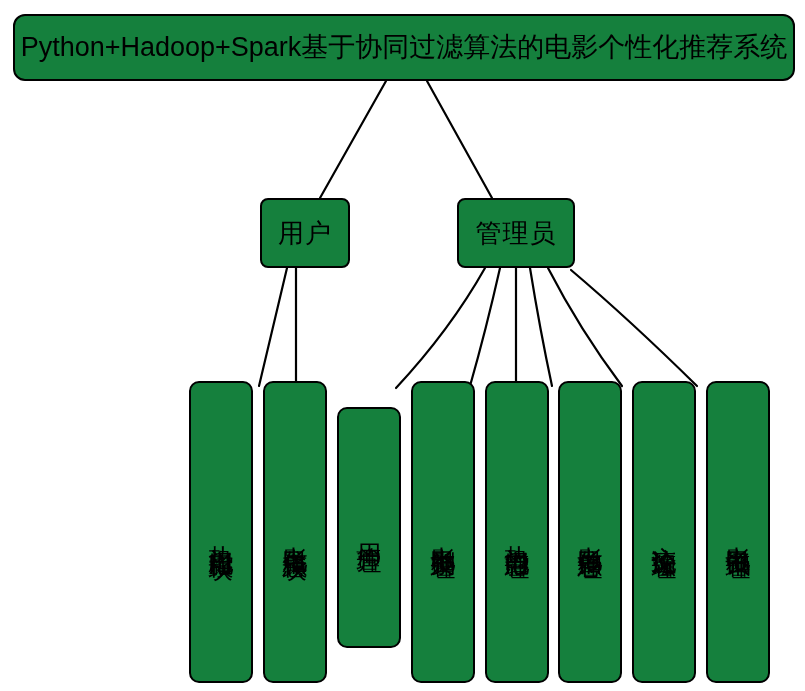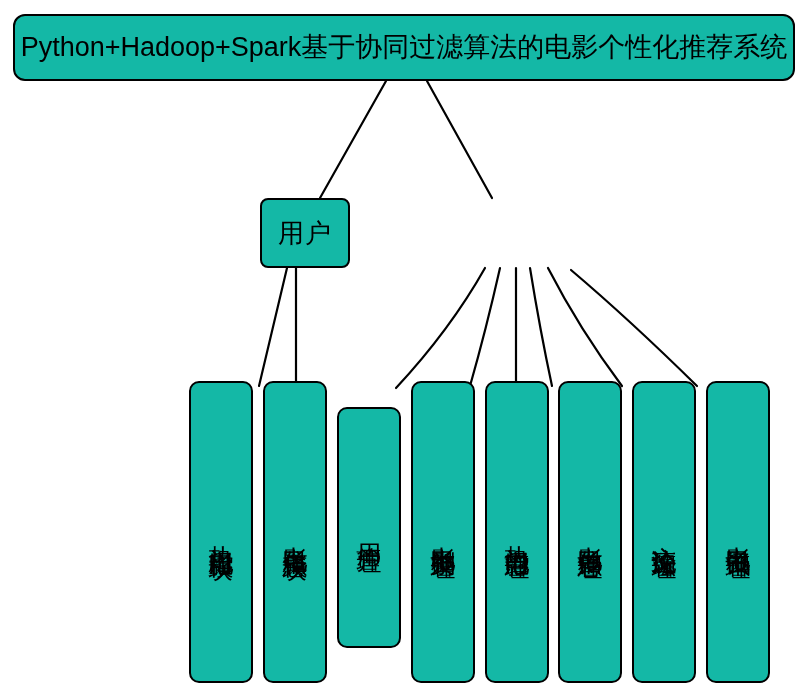--- a/index.html
+++ b/index.html
@@ -19,21 +19,21 @@
     position: absolute;
     left: 0;
     top: 0;
     width: 805px;
     height: 691px;
     pointer-events: none;
   }
   .node {
     position: absolute;
     box-sizing: border-box;
-    background: #14b8a6;
+    background: #15803d;
     border: 2px solid #000000;
     display: flex;
     align-items: center;
     justify-content: center;
     text-align: right;
     color: #000000;
   }
   .node-root {
     border-radius: 12px;
     font-size: 27px;
@@ -92,20 +92,23 @@
   <div class="node node-root" style="left:13px; top:14px; width:782px; height:67px;">
     <span>
       <span class="latin">Python+Hadoop+Spark</span><span class="han">基于协同过滤算法的电影个性化推荐系统</span>
     </span>
   </div>
 
   <div class="node node-actor" style="left:260px; top:198px; width:90px; height:70px;">
     <span>用户</span>
   </div>
 
+  <div class="node node-actor" style="left:457px; top:198px; width:118px; height:70px;">
+    <span>管理员</span>
+  </div>
 
   <div class="node node-leaf" style="left:189px; top:381px; width:64px; height:302px;">
     <span class="vtext">热门电影模块</span>
   </div>
 
   <div class="node node-leaf" style="left:263px; top:381px; width:64px; height:302px;">
     <span class="vtext">电影信息模块</span>
   </div>
 
   <div class="node node-leaf" style="left:337px; top:407px; width:64px; height:241px;">

